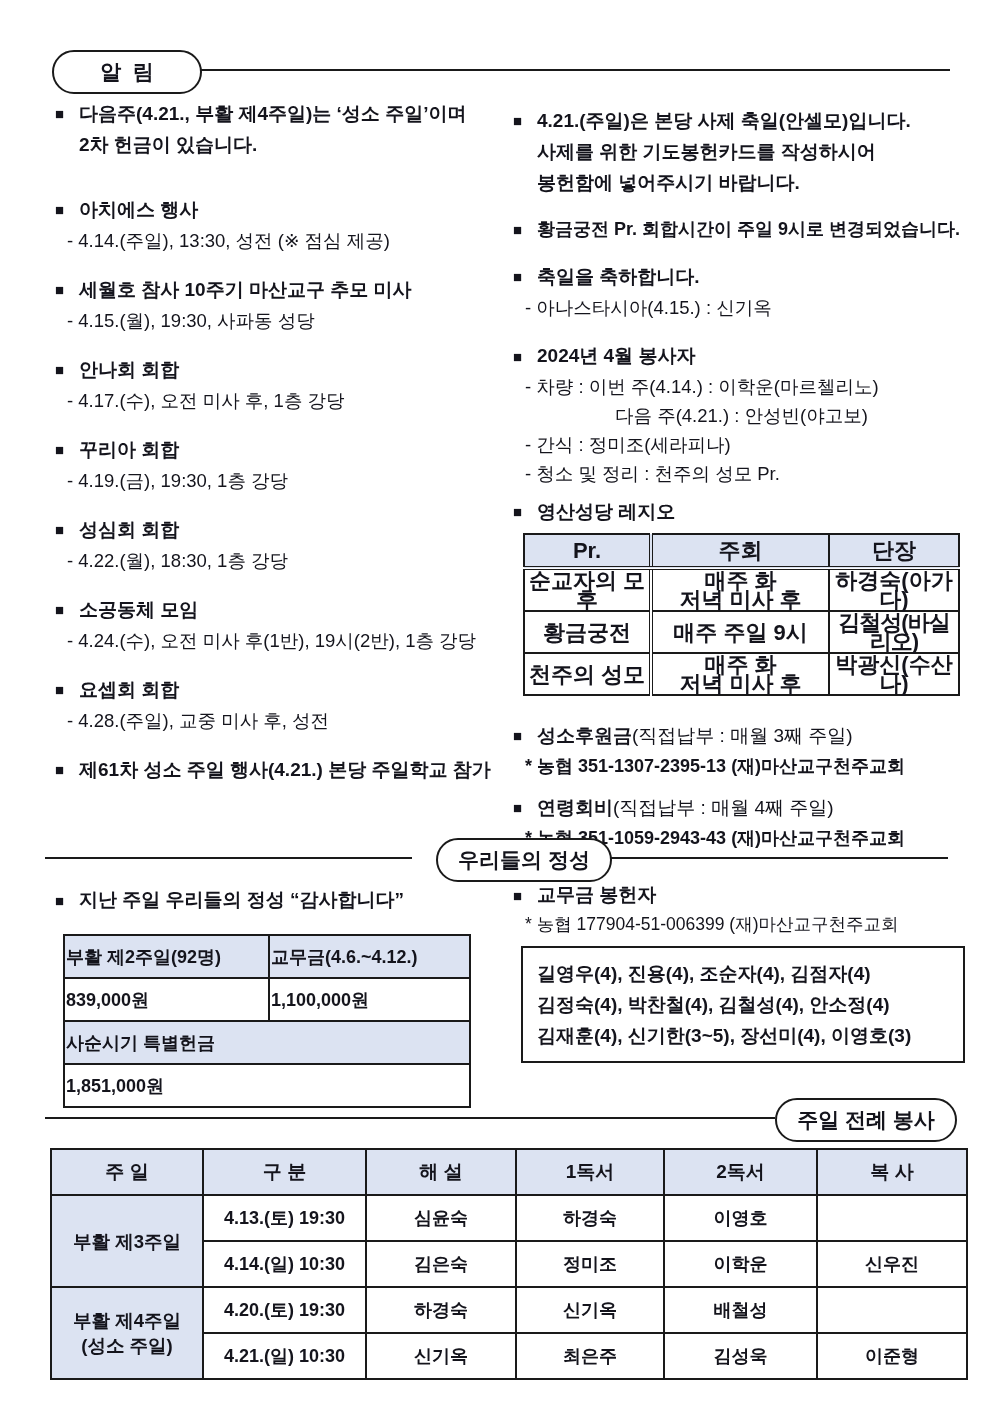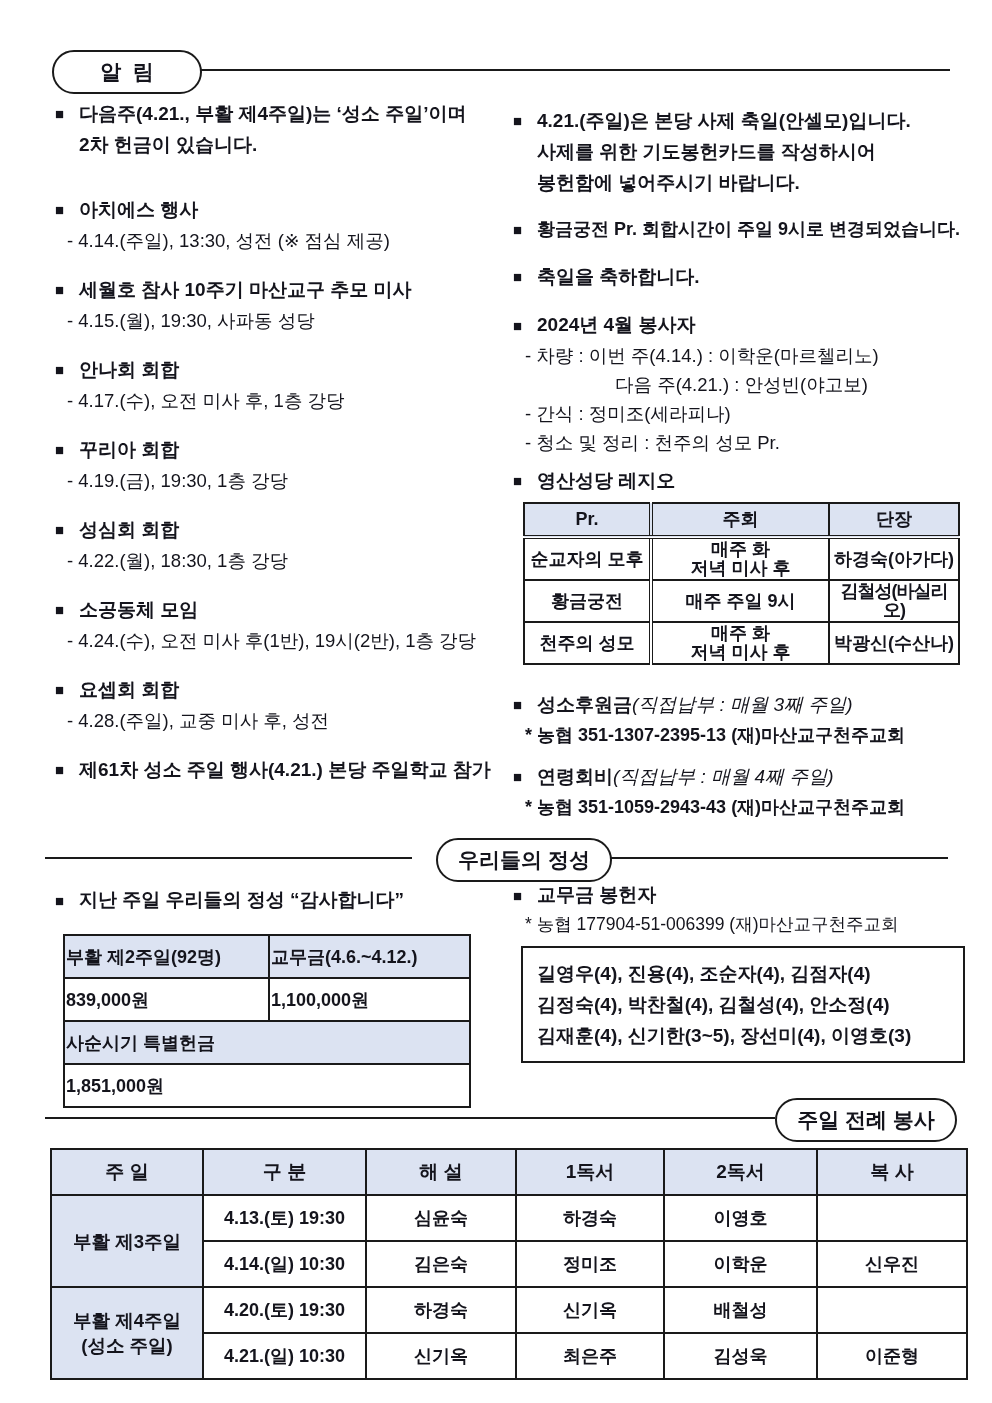--- a/index.html
+++ b/index.html
@@ -20,24 +20,24 @@
   .n-item{margin-bottom:18px;}
   .n-item.xl-gap{margin-bottom:34px;}
   .t-row{display:flex;align-items:flex-start;font-weight:700;font-size:19px;line-height:31px;}
   .bullet{width:24px;flex:0 0 24px;font-size:15px;line-height:31px;}
   .cont{font-weight:700;font-size:19px;line-height:31px;padding-left:24px;}
   .detail{font-weight:400;font-size:18.5px;line-height:31px;padding-left:12px;white-space:nowrap;}
   .nowrap{white-space:nowrap;}
   .tight .t-row,.tight .detail{line-height:29px;}
   .detail.indent2{padding-left:102px;}
   .acct{font-weight:700;font-size:18px;line-height:31px;padding-left:12px;white-space:nowrap;}
-  .mix-title .plain{font-weight:400;font-style:italic;}
+  .mix-title .plain{font-weight:400;}
   
   table{border-collapse:collapse;}
-  .legio-tbl{margin:6px 0 15px 10px;table-layout:fixed;width:435px;font-size:18px;font-weight:700;}
+  .legio-tbl{margin:6px 0 15px 10px;table-layout:fixed;width:435px;font-size:22px;font-weight:700;}
   .legio-tbl th,.legio-tbl td{border:2px solid #1a1a1a;text-align:center;padding:0;line-height:19px;}
   .legio-tbl th{background:#dce3f2;height:31px;border-bottom:4px double #1a1a1a;}
   .legio-tbl td{height:40px;}
   .legio-tbl .dbl{border-left:4px double #1a1a1a;}
   .cell2line span{display:block;}
   
   .off-title{display:flex;font-weight:700;font-size:19px;line-height:30px;}
   .off-tbl{margin:18px 0 0 8px;table-layout:fixed;width:406px;font-weight:700;font-size:18px;}
   .off-tbl td{border:2px solid #1a1a1a;height:39px;}
   .off-tbl .hd{background:#dce3f2;}
@@ -154,20 +154,21 @@
           <span class="bullet">■</span>
           <span>황금궁전 Pr. 회합시간이 주일 9시로 변경되었습니다.</span>
         </div>
     </div>
 
     <div class="n-item">
       <div class="t-row nowrap">
           <span class="bullet">■</span>
           <span>축일을 축하합니다.</span>
         </div>
+      <div class="detail">- 아나스타시아(4.15.) : 신기옥</div>
     </div>
 
     <div class="n-item tight" style="margin-bottom:8px;">
       <div class="t-row nowrap">
           <span class="bullet">■</span>
           <span>2024년 4월 봉사자</span>
         </div>
       <div class="detail">- 차량 : 이번 주(4.14.) : 이학운(마르첼리노)</div>
       <div class="detail indent2">다음 주(4.21.) : 안성빈(야고보)</div>
       <div class="detail">- 간식 : 정미조(세라피나)</div>

